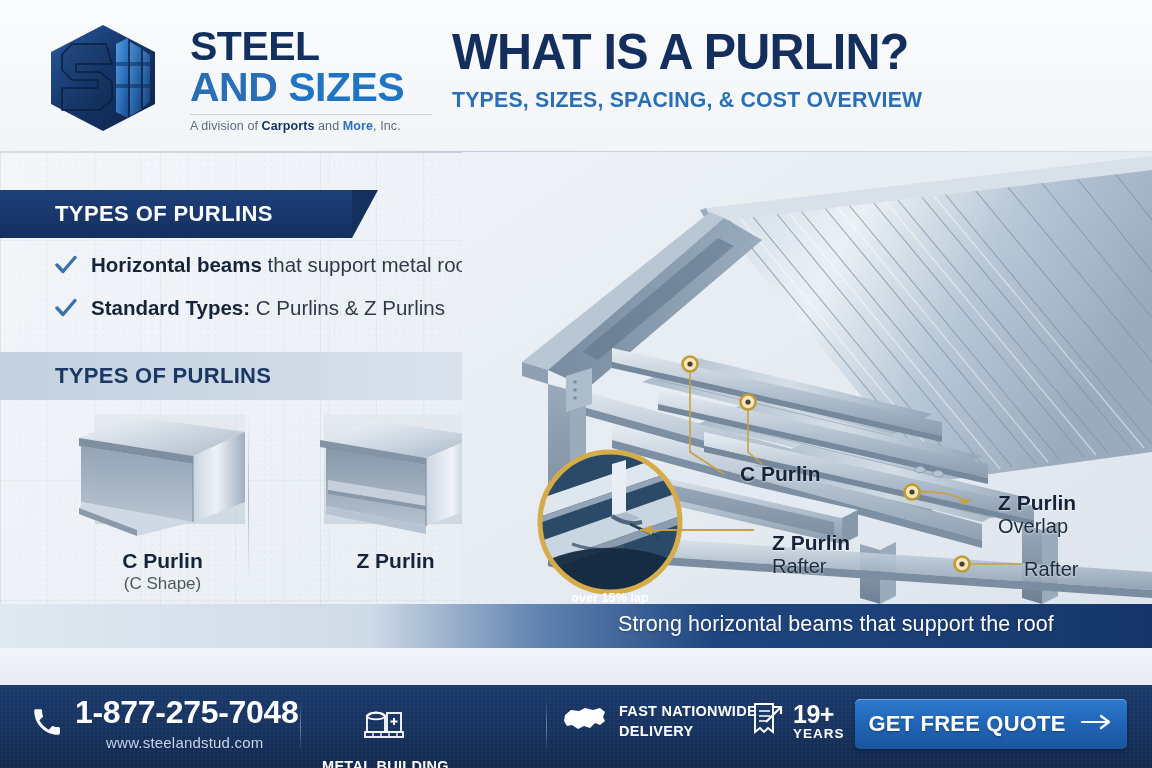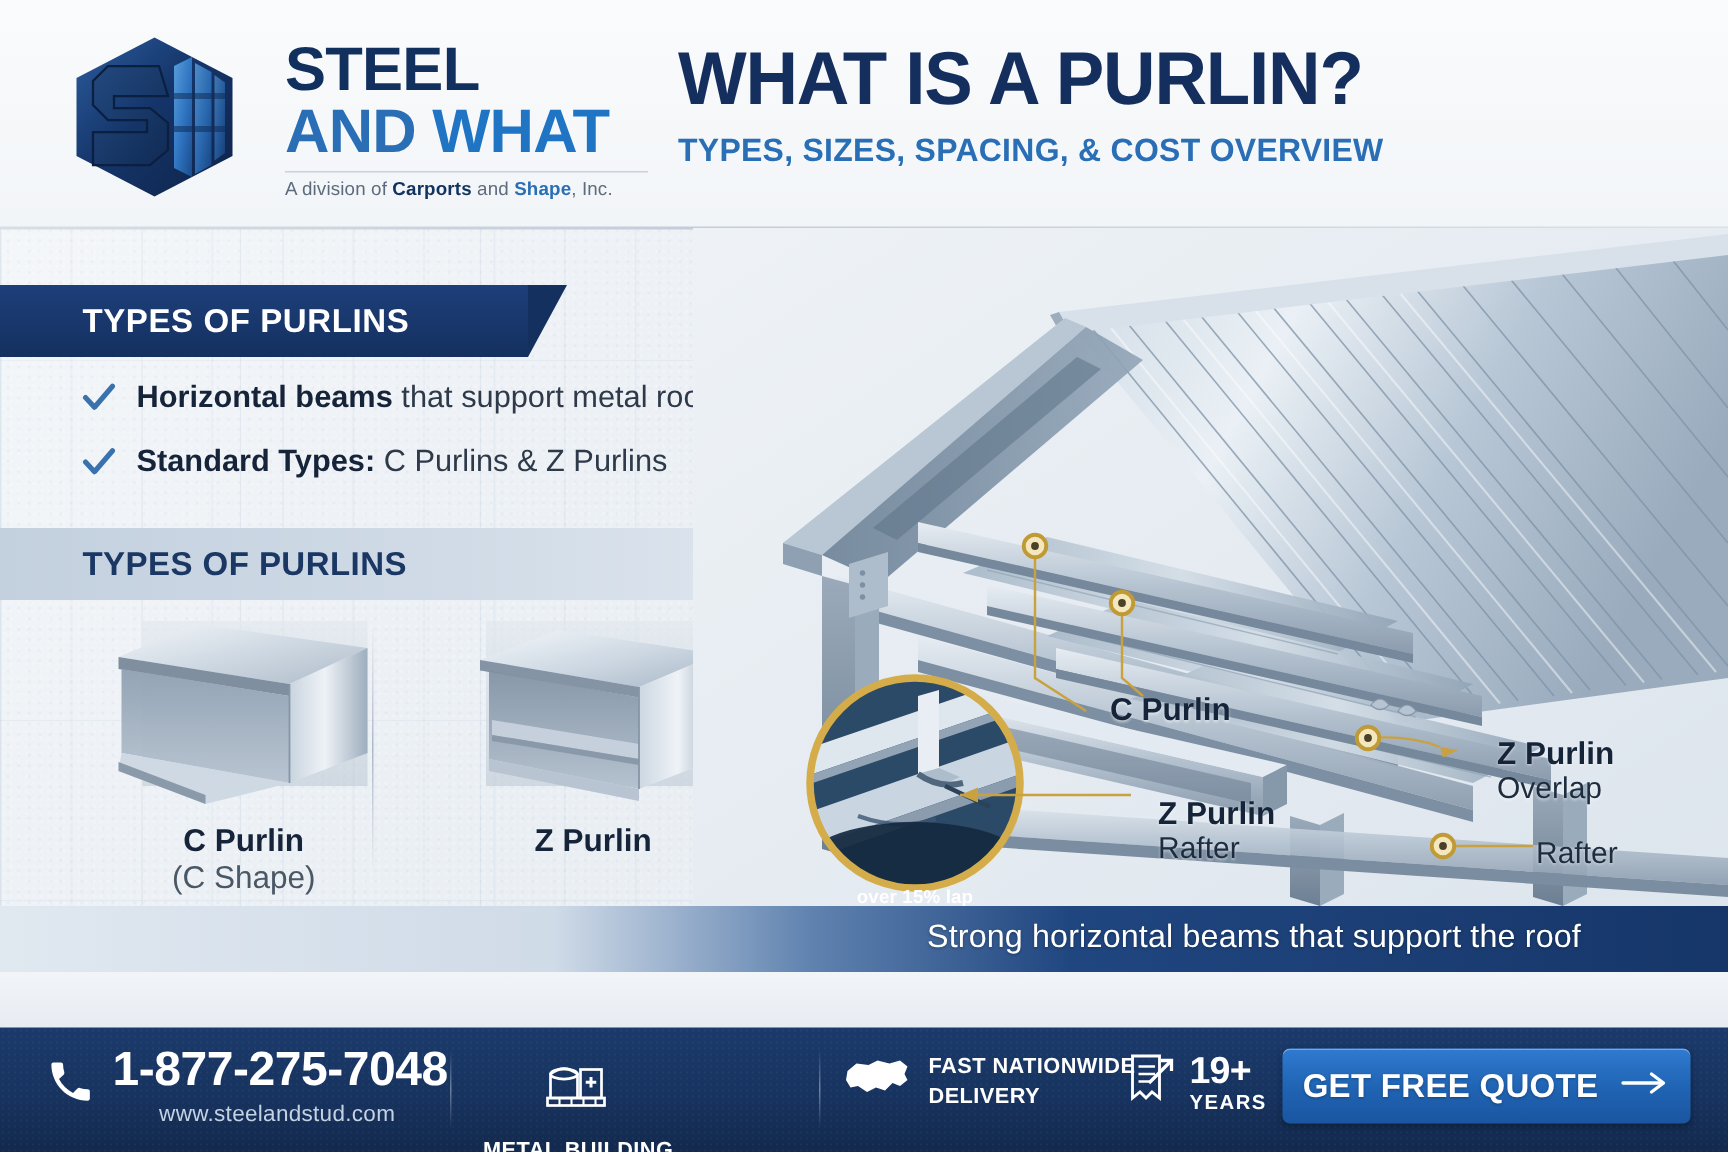--- a/index.html
+++ b/index.html
@@ -69,21 +69,21 @@
     display:flex;align-items:center;}
   .band-secondary-label{color:#1b3763;font-size:22px;font-weight:bold;letter-spacing:.3px;
     margin-left:55px;}
 
   .shapes{position:absolute;left:55px;top:408px;display:flex;gap:18px;}
   .shape-cell{width:215px;text-align:center;position:relative;}
   .shape-divider{position:absolute;left:248px;top:415px;width:1px;height:168px;
     background:linear-gradient(180deg,rgba(160,175,195,0),rgba(150,165,188,.75),rgba(160,175,195,0));}
   .shape-img{height:132px;display:flex;align-items:center;justify-content:center;}
   .shape-title{font-size:21px;font-weight:bold;color:#16243a;margin-top:9px;}
-  .shape-sub{font-size:21px;color:#45526350;color:#4a5765;margin-top:1px;}
+  .shape-sub{font-size:17px;color:#45526350;color:#4a5765;margin-top:1px;}
 
   
   .illus{position:absolute;left:462px;top:152px;width:690px;height:452px;overflow:hidden;}
   .illus svg{display:block;}
 
   .callout{position:absolute;font-family:"Liberation Sans",sans-serif;}
   .callout .c-strong{font-size:21px;font-weight:bold;color:#16243a;line-height:1.12;
      text-shadow:0 1px 2px rgba(255,255,255,.55);}
   .callout .c-light{font-size:20px;color:#1d2c3f;line-height:1.15;
      text-shadow:0 1px 2px rgba(255,255,255,.5);}
@@ -160,25 +160,25 @@
         <path d="M88,20 L99,26 L99,88 L88,94 Z" fill="url(#barg)" opacity=".8"></path>
         <path d="M101,28 L108,33 L108,80 L101,85 Z" fill="url(#barg)" opacity=".62"></path>
         <rect x="74" y="40" width="34" height="4" fill="#0f2c58" opacity=".55"></rect>
         <rect x="74" y="62" width="34" height="4" fill="#0f2c58" opacity=".55"></rect>
         <path d="M64,22 L30,22 L20,32 L20,48 L30,58 L56,58 L56,66 L20,66 L20,88 L58,88 L70,78 L70,60 L58,50 L34,50 L34,42 L70,42 Z" fill="url(#sg)" stroke="#0b1f40" stroke-width="1.5"></path>
       </svg>
     </div>
     <div class="brand-txt">
       <div class="brand-l1">STEEL</div>
       <div class="brand-l2">
-        <span class="brand-and">AND </span><span class="brand-stud">WHAT</span>
+        <span class="brand-and">AND </span><span class="brand-stud">SIZES</span>
       </div>
       <div class="brand-rule"></div>
       <div class="brand-sub">
-        <span>A division of </span><b>Carports</b><span> and </span><span class="more">Shape</span><span>, Inc.</span>
+        <span>A division of </span><b>Carports</b><span> and </span><span class="more">More</span><span>, Inc.</span>
       </div>
     </div>
   </div>
 
   <div class="title-block">
     <div class="title-main">WHAT IS A PURLIN?</div>
     <div class="title-sub">TYPES, SIZES, SPACING, &amp; COST OVERVIEW</div>
   </div>
 
   <div class="band-primary">

